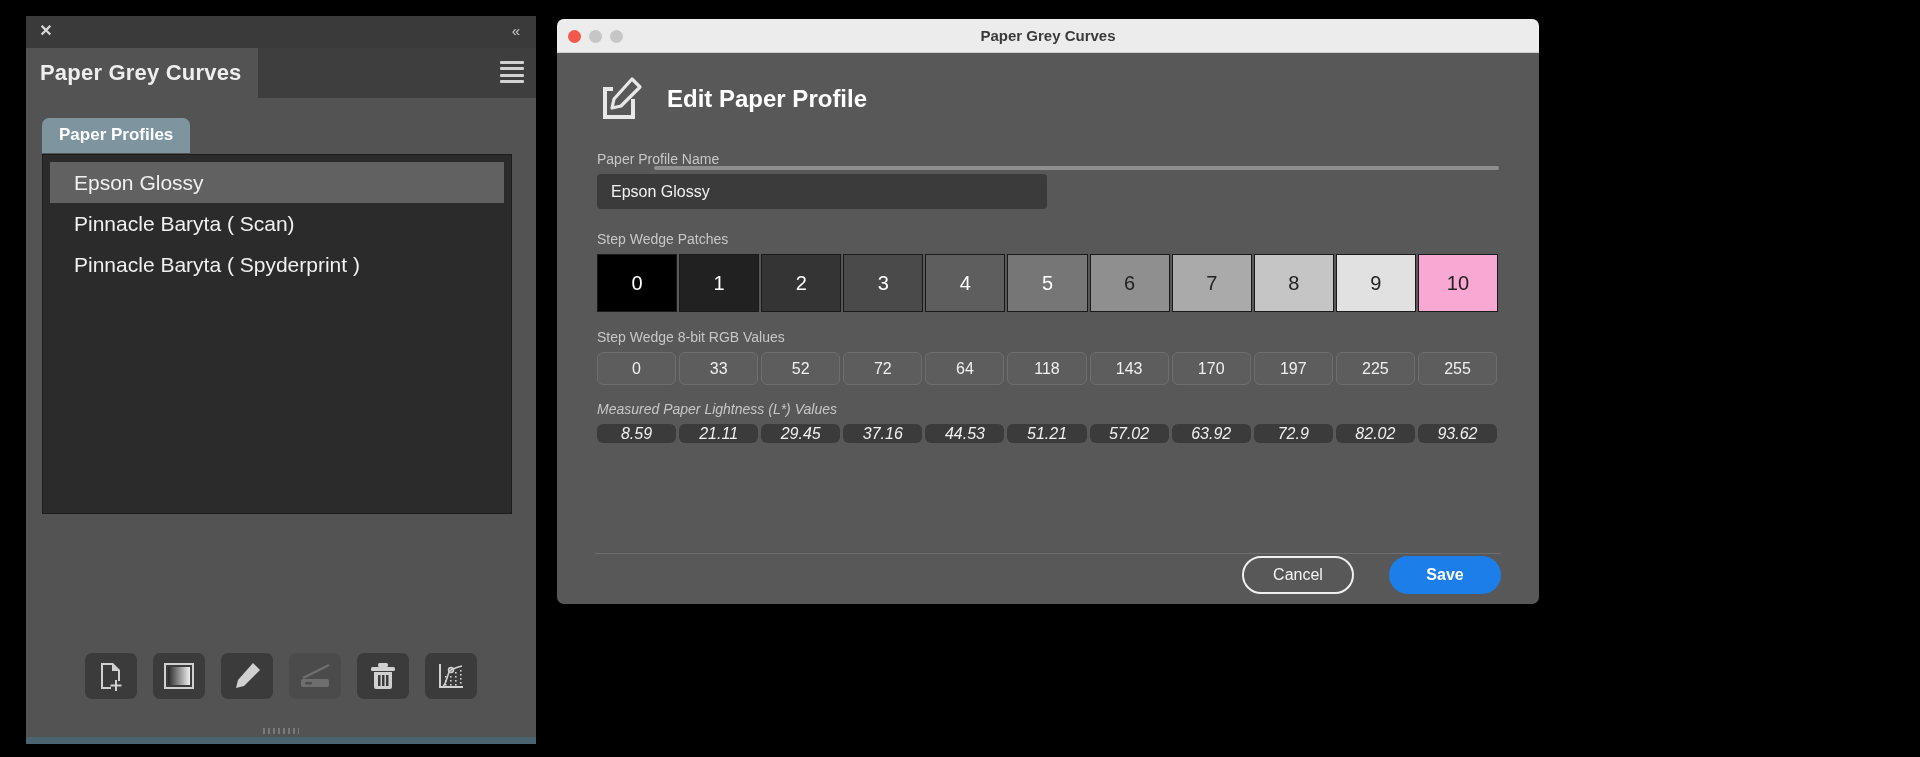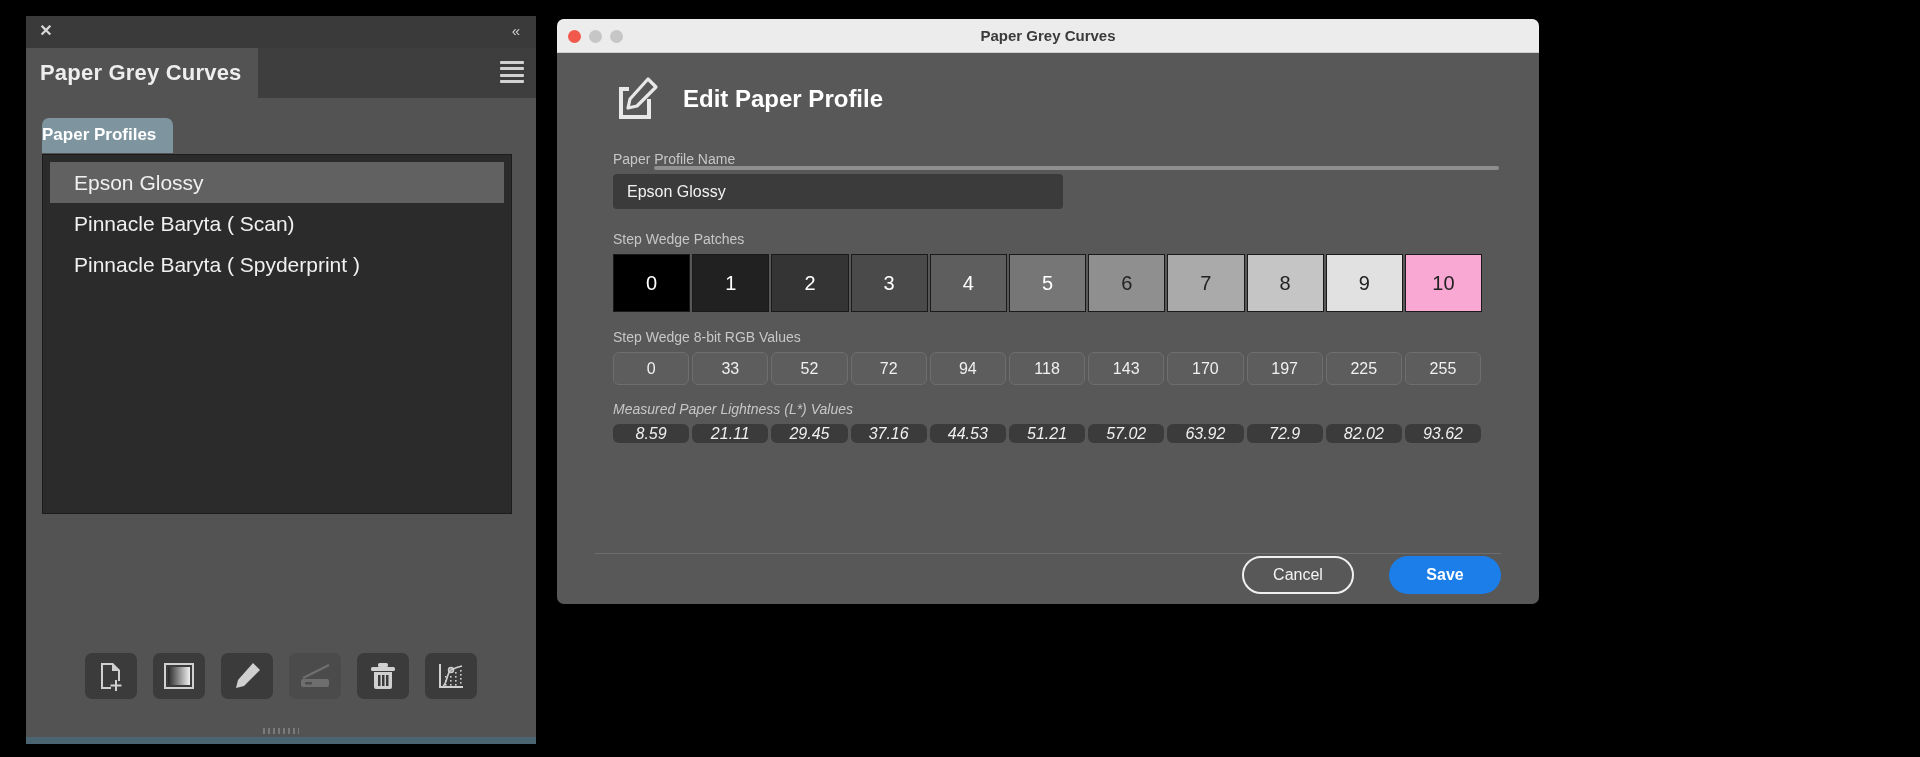--- a/index.html
+++ b/index.html
@@ -55,21 +55,21 @@
     display: flex; flex-direction: column; justify-content: space-between;
   }
   #panel-hamburger i { display: block; height: 3px; background: #d2d2d2; border-radius: 1px; }
 
   #panel-body { flex: 1; position: relative; padding: 0; }
 
   #profiles-tab {
     position: absolute; left: 16px; top: 20px;
     background: #7e95a0;
     border-radius: 7px 7px 0 0;
-    padding: 7px 17px 8px 0;
+    padding: 7px 17px 8px 17px;
   }
   #profiles-tab-label { color: #ffffff; font-size: 17px; font-weight: bold; }
 
   #profile-list {
     position: absolute; left: 16px; top: 56px;
     width: 470px; height: 360px;
     background: #2b2b2b;
     border: 1px solid #1c1c1c;
     padding: 7px 7px 0 7px;
   }
@@ -120,21 +120,21 @@
   #dialog-titlebar {
     height: 34px; background: #ececec;
     position: relative;
     display: flex; align-items: center; justify-content: center;
     border-bottom: 1px solid #cfcfcf;
   }
   #traffic { position: absolute; left: 11px; top: 11px; display: flex; gap: 8px; }
   .traffic-dot { width: 13px; height: 13px; border-radius: 50%; }
   #dialog-title { color: #3a3a3a; font-size: 15px; font-weight: bold; }
 
-  #dialog-body { position: relative; padding: 0 56px; height: 551px; }
+  #dialog-body { position: relative; padding: 0 40px; height: 551px; }
 
   #edit-header {
     display: flex; align-items: center;
     padding-top: 22px;
   }
   #edit-icon { width: 48px; height: 48px; flex: none; }
   #edit-title {
     color: #ffffff; font-size: 24px; font-weight: bold;
     margin-left: 22px;
   }
@@ -377,21 +377,21 @@
           </div>
       </div>
 
       <div id="rgb-section">
         <div class="field-label">Step Wedge 8-bit RGB Values</div>
         <div class="cell-row" id="rgb-row">
             <div class="val-cell">0</div>
             <div class="val-cell">33</div>
             <div class="val-cell">52</div>
             <div class="val-cell">72</div>
-            <div class="val-cell">94</div>
+            <div class="val-cell">64</div>
             <div class="val-cell">118</div>
             <div class="val-cell">143</div>
             <div class="val-cell">170</div>
             <div class="val-cell">197</div>
             <div class="val-cell">225</div>
             <div class="val-cell">255</div>
           </div>
       </div>
 
       <div id="lab-section">

